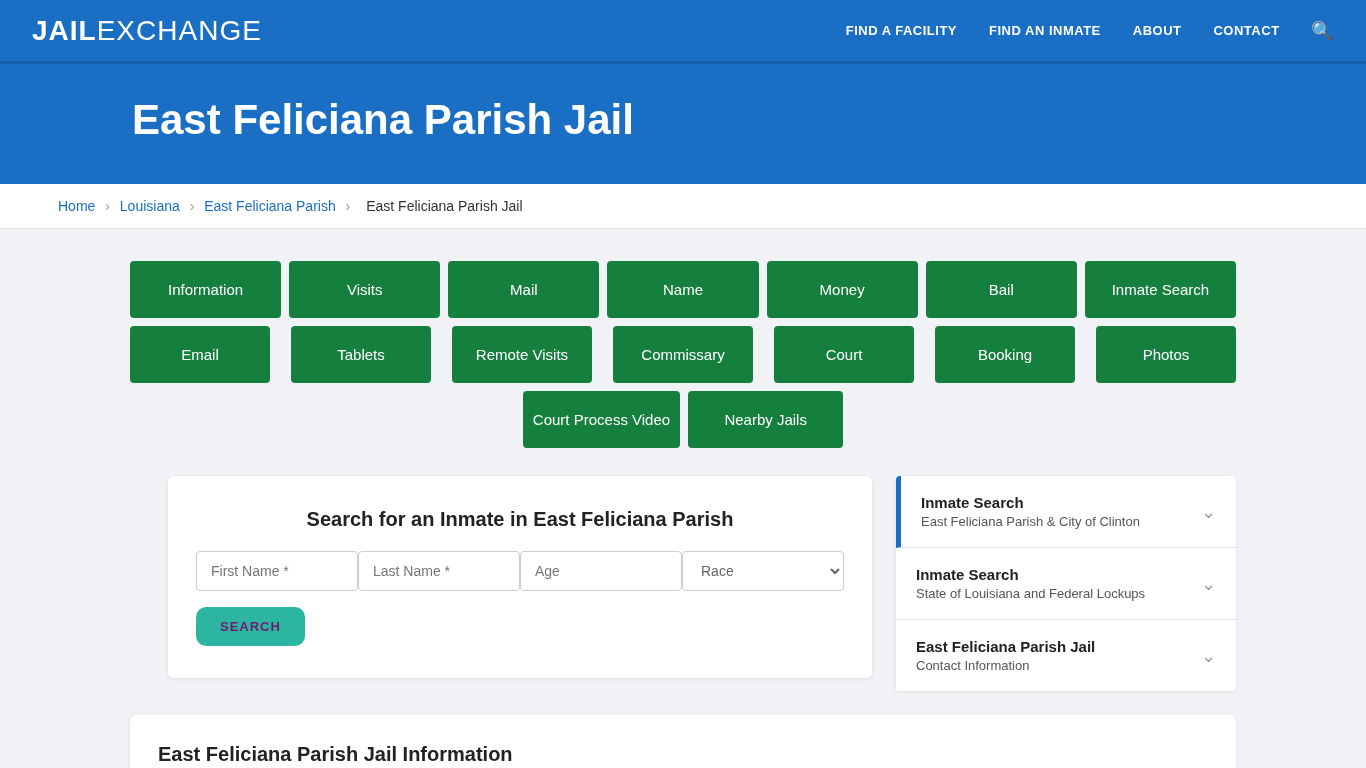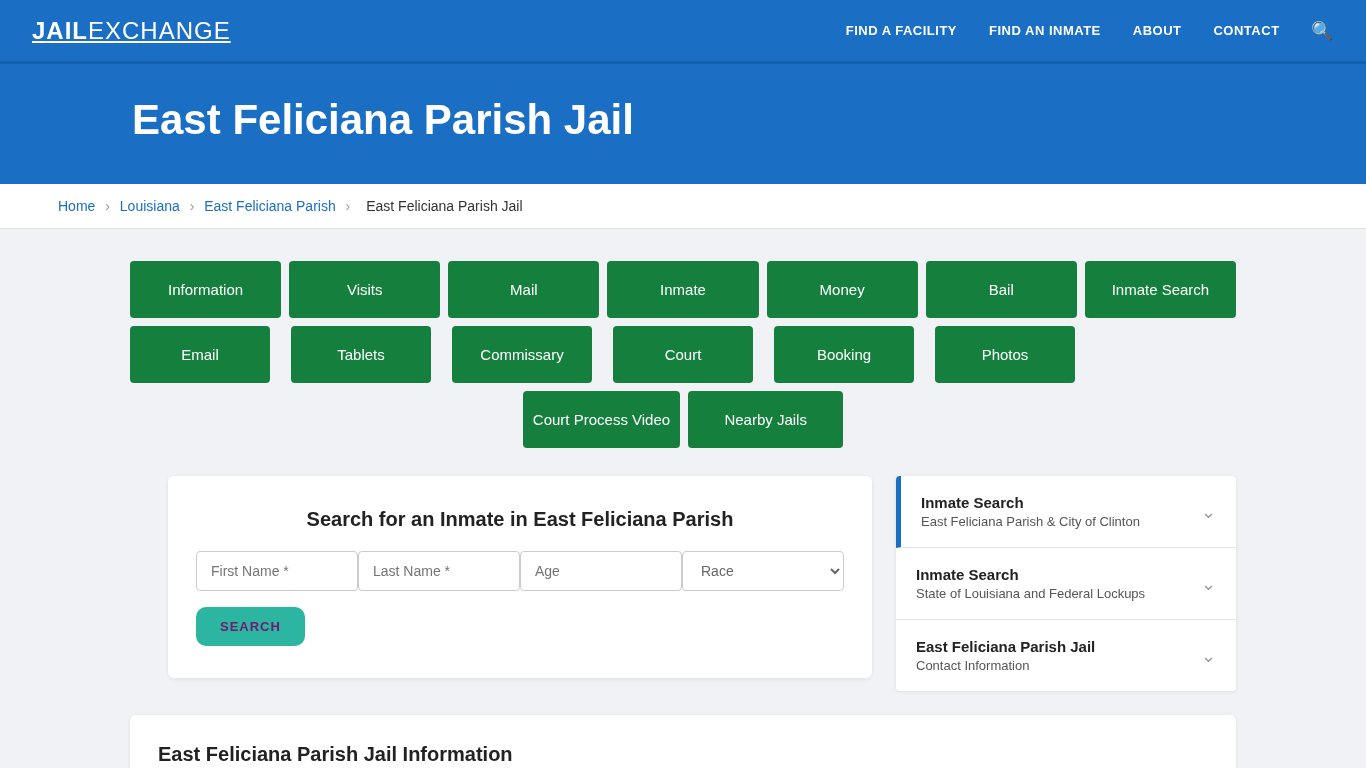--- a/index.html
+++ b/index.html
@@ -202,21 +202,21 @@
       font-size: 20px;
       font-weight: 700;
       color: #222;
     }
   </style>
 </head>
 <body>
 
 <nav>
   <div style="display:flex;align-items:center;">
-    <span style="font-size:24px;font-weight:900;color:#fff;letter-spacing:1px;text-decoration:underline;">
+    <span style="font-size:28px;font-weight:900;color:#fff;letter-spacing:1px;">
       <span style="font-weight:900;">JAIL</span><span style="font-weight:400;">EXCHANGE</span>
     </span>
   </div>
   <div class="nav-links">
     <a class="nav-link">FIND A FACILITY</a>
     <a class="nav-link">FIND AN INMATE</a>
     <a class="nav-link">ABOUT</a>
     <a class="nav-link">CONTACT</a>
     <span class="nav-search-icon">🔍</span>
   </div>
@@ -235,29 +235,30 @@
   <span>›</span>
   <span class="current">East Feliciana Parish Jail</span>
 </div>
 
 <div class="main-content">
 
   <div class="btn-grid">
     <button class="tab-btn">Information</button>
     <button class="tab-btn">Visits</button>
     <button class="tab-btn">Mail</button>
-    <button class="tab-btn">Inmate</button>
+    <button class="tab-btn">Name</button>
     <button class="tab-btn">Money</button>
     <button class="tab-btn">Bail</button>
     <button class="tab-btn">Inmate Search</button>
   </div>
 
   <div class="btn-grid-row2">
     <button class="tab-btn">Email</button>
     <button class="tab-btn">Tablets</button>
+    <button class="tab-btn">Remote Visits</button>
     <button class="tab-btn">Commissary</button>
     <button class="tab-btn">Court</button>
     <button class="tab-btn">Booking</button>
     <button class="tab-btn">Photos</button>
   </div>
 
   <div class="btn-grid-row3">
     <button class="tab-btn tab-btn-wide">Court Process Video</button>
     <button class="tab-btn tab-btn-wide">Nearby Jails</button>
   </div>

